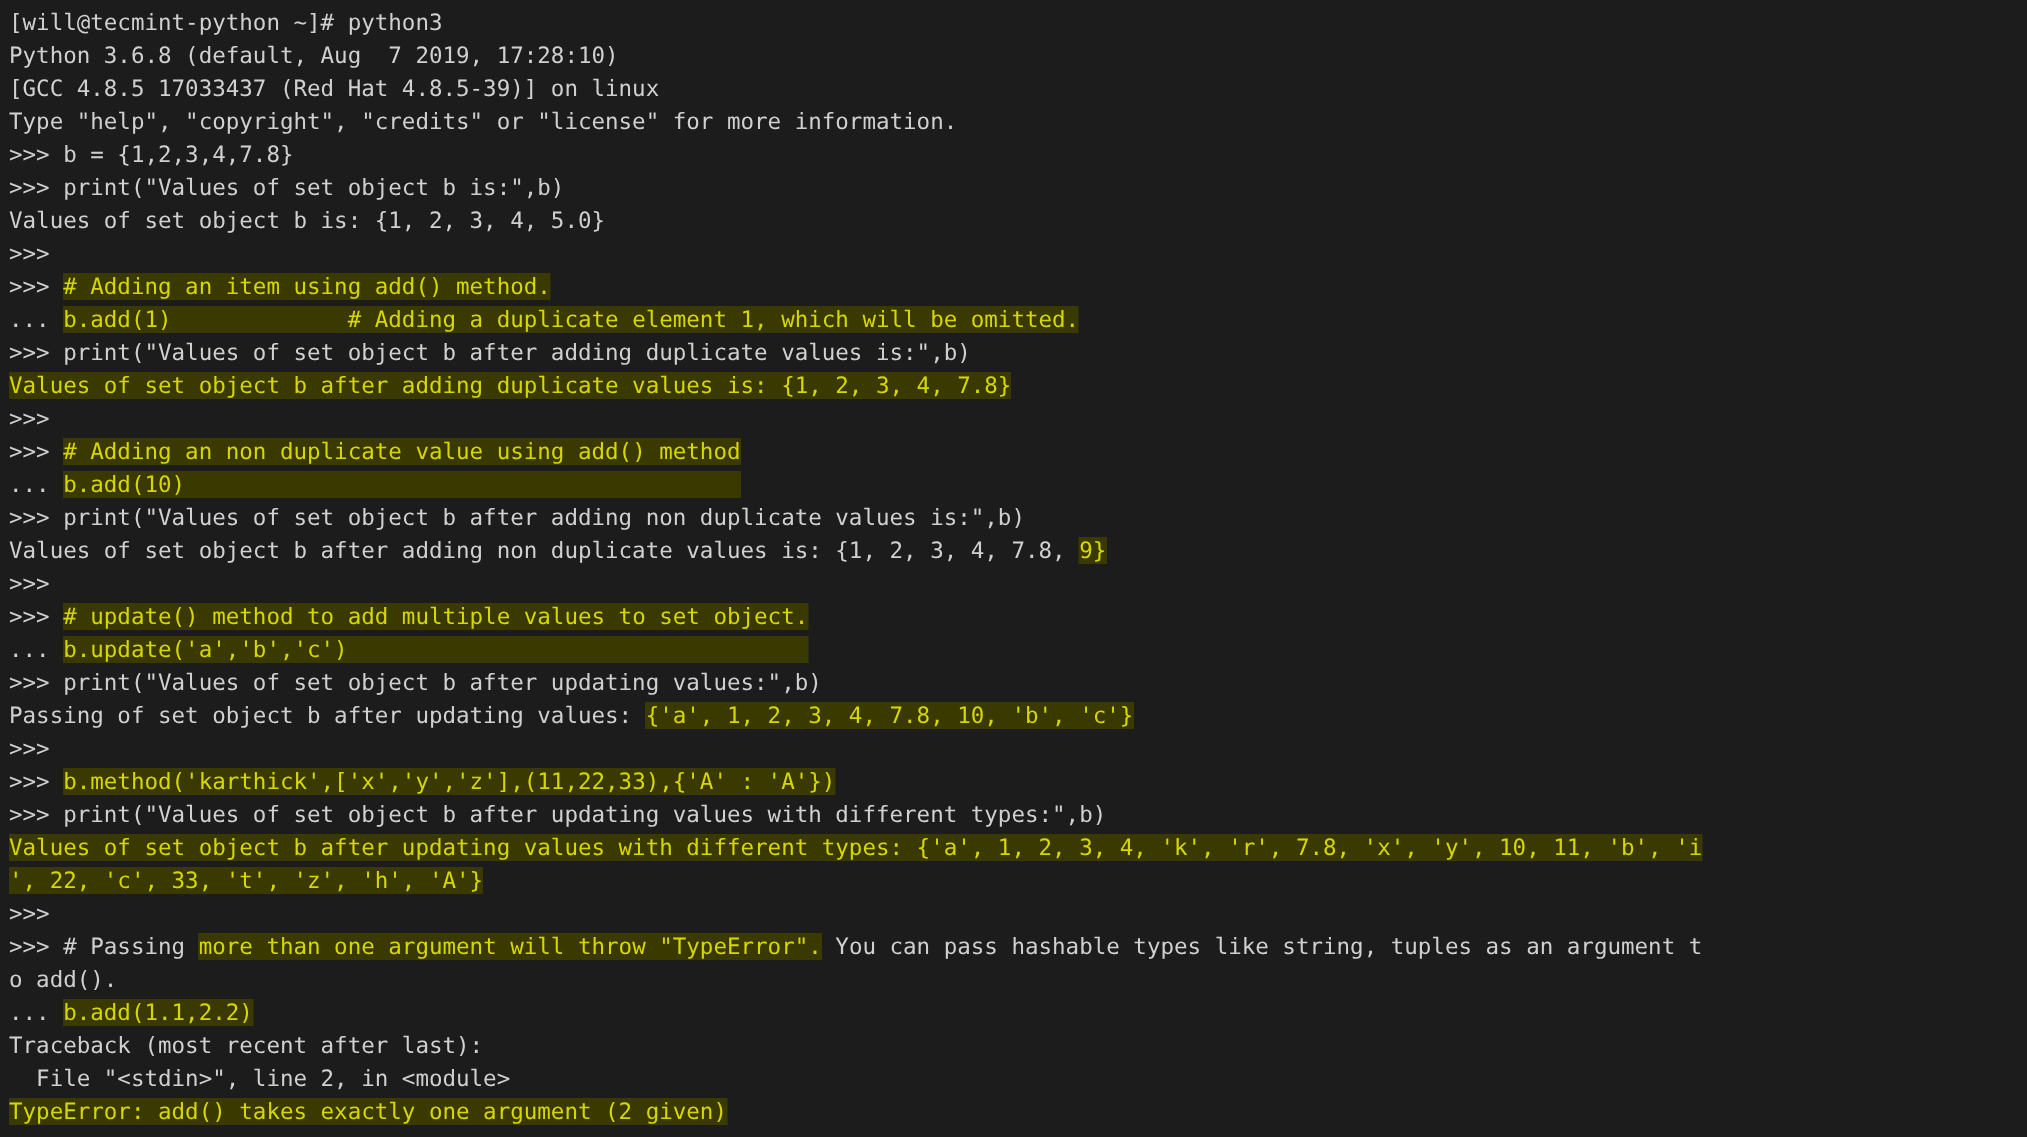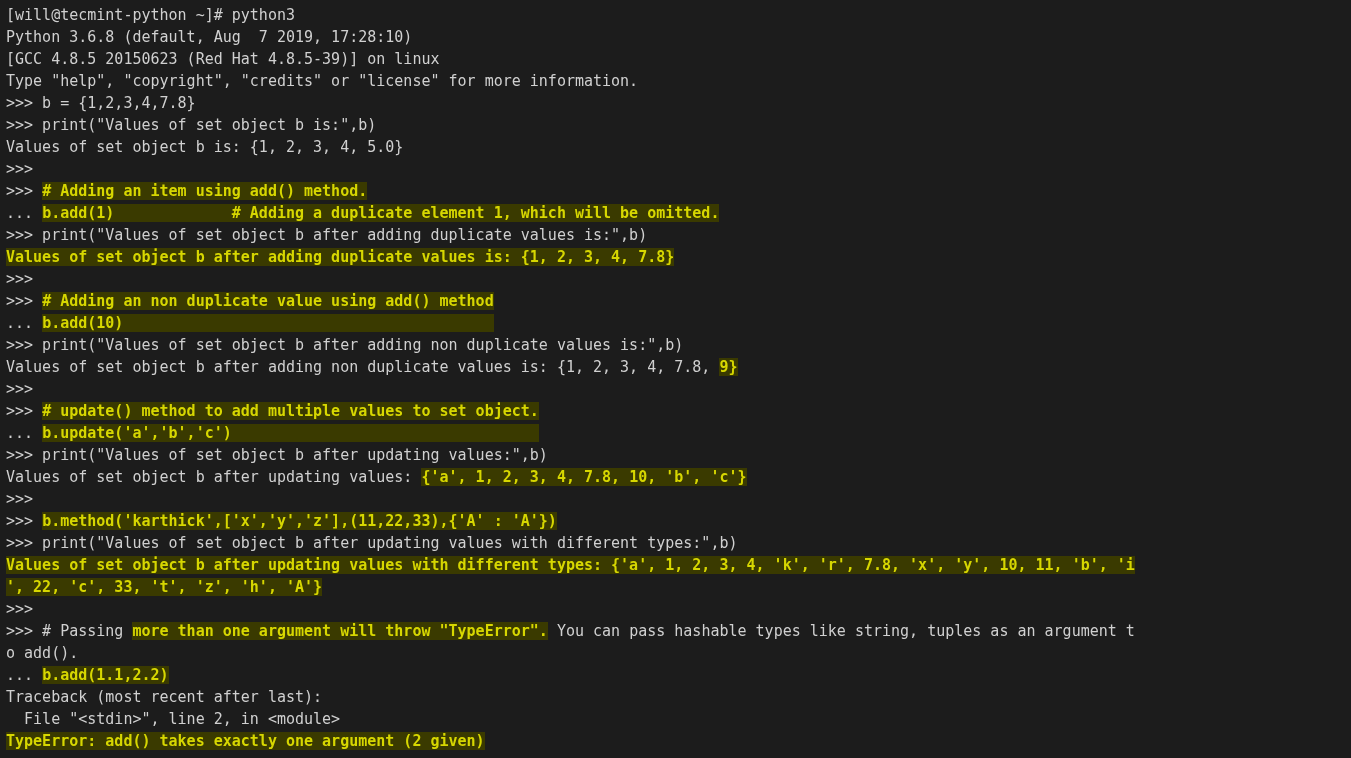--- a/index.html
+++ b/index.html
@@ -15,48 +15,47 @@
     padding: 4px 6px;
     font-family: "DejaVu Sans Mono", "Menlo", "Consolas", monospace;
     font-size: 15px;
     line-height: 22px;
     color: #d0d0d0;
     white-space: pre;
   }
   .hl {
     background: #3a3a00;
     color: #d7d700;
-    font-weight: bold;
   }
 </style>
 </head>
 <body>
 
 <pre class="terminal" id="term"><span><span>[will@tecmint-python ~]# python3</span></span>
 <span><span>Python 3.6.8 (default, Aug  7 2019, 17:28:10)</span></span>
-<span><span>[GCC 4.8.5 20150623 (Red Hat 4.8.5-39)] on linux</span></span>
+<span><span>[GCC 4.8.5 17033437 (Red Hat 4.8.5-39)] on linux</span></span>
 <span><span>Type "help", "copyright", "credits" or "license" for more information.</span></span>
 <span><span>&gt;&gt;&gt; b = {1,2,3,4,7.8}</span></span>
 <span><span>&gt;&gt;&gt; print("Values of set object b is:",b)</span></span>
 <span><span>Values of set object b is: {1, 2, 3, 4, 5.0}</span></span>
 <span><span>&gt;&gt;&gt;</span></span>
 <span><span>&gt;&gt;&gt; </span><span class="hl"># Adding an item using add() method.</span></span>
 <span><span>... </span><span class="hl">b.add(1)             # Adding a duplicate element 1, which will be omitted.</span></span>
 <span><span>&gt;&gt;&gt; print("Values of set object b after adding duplicate values is:",b)</span></span>
 <span><span class="hl">Values of set object b after adding duplicate values is: {1, 2, 3, 4, 7.8}</span></span>
 <span><span>&gt;&gt;&gt;</span></span>
 <span><span>&gt;&gt;&gt; </span><span class="hl"># Adding an non duplicate value using add() method</span></span>
 <span><span>... </span><span class="hl">b.add(10)                                         </span></span>
 <span><span>&gt;&gt;&gt; print("Values of set object b after adding non duplicate values is:",b)</span></span>
 <span><span>Values of set object b after adding non duplicate values is: {1, 2, 3, 4, 7.8, </span><span class="hl">9}</span></span>
 <span><span>&gt;&gt;&gt;</span></span>
 <span><span>&gt;&gt;&gt; </span><span class="hl"># update() method to add multiple values to set object.</span></span>
 <span><span>... </span><span class="hl">b.update('a','b','c')                                  </span></span>
 <span><span>&gt;&gt;&gt; print("Values of set object b after updating values:",b)</span></span>
-<span><span>Values of set object b after updating values: </span><span class="hl">{'a', 1, 2, 3, 4, 7.8, 10, 'b', 'c'}</span></span>
+<span><span>Passing of set object b after updating values: </span><span class="hl">{'a', 1, 2, 3, 4, 7.8, 10, 'b', 'c'}</span></span>
 <span><span>&gt;&gt;&gt;</span></span>
 <span><span>&gt;&gt;&gt; </span><span class="hl">b.method('karthick',['x','y','z'],(11,22,33),{'A' : 'A'})</span></span>
 <span><span>&gt;&gt;&gt; print("Values of set object b after updating values with different types:",b)</span></span>
 <span><span class="hl">Values of set object b after updating values with different types: {'a', 1, 2, 3, 4, 'k', 'r', 7.8, 'x', 'y', 10, 11, 'b', 'i</span></span>
 <span><span class="hl">', 22, 'c', 33, 't', 'z', 'h', 'A'}</span></span>
 <span><span>&gt;&gt;&gt;</span></span>
 <span><span>&gt;&gt;&gt; # Passing </span><span class="hl">more than one argument will throw "TypeError".</span><span> You can pass hashable types like string, tuples as an argument t</span></span>
 <span><span>o add().</span></span>
 <span><span>... </span><span class="hl">b.add(1.1,2.2)</span></span>
 <span><span>Traceback (most recent after last):</span></span>

